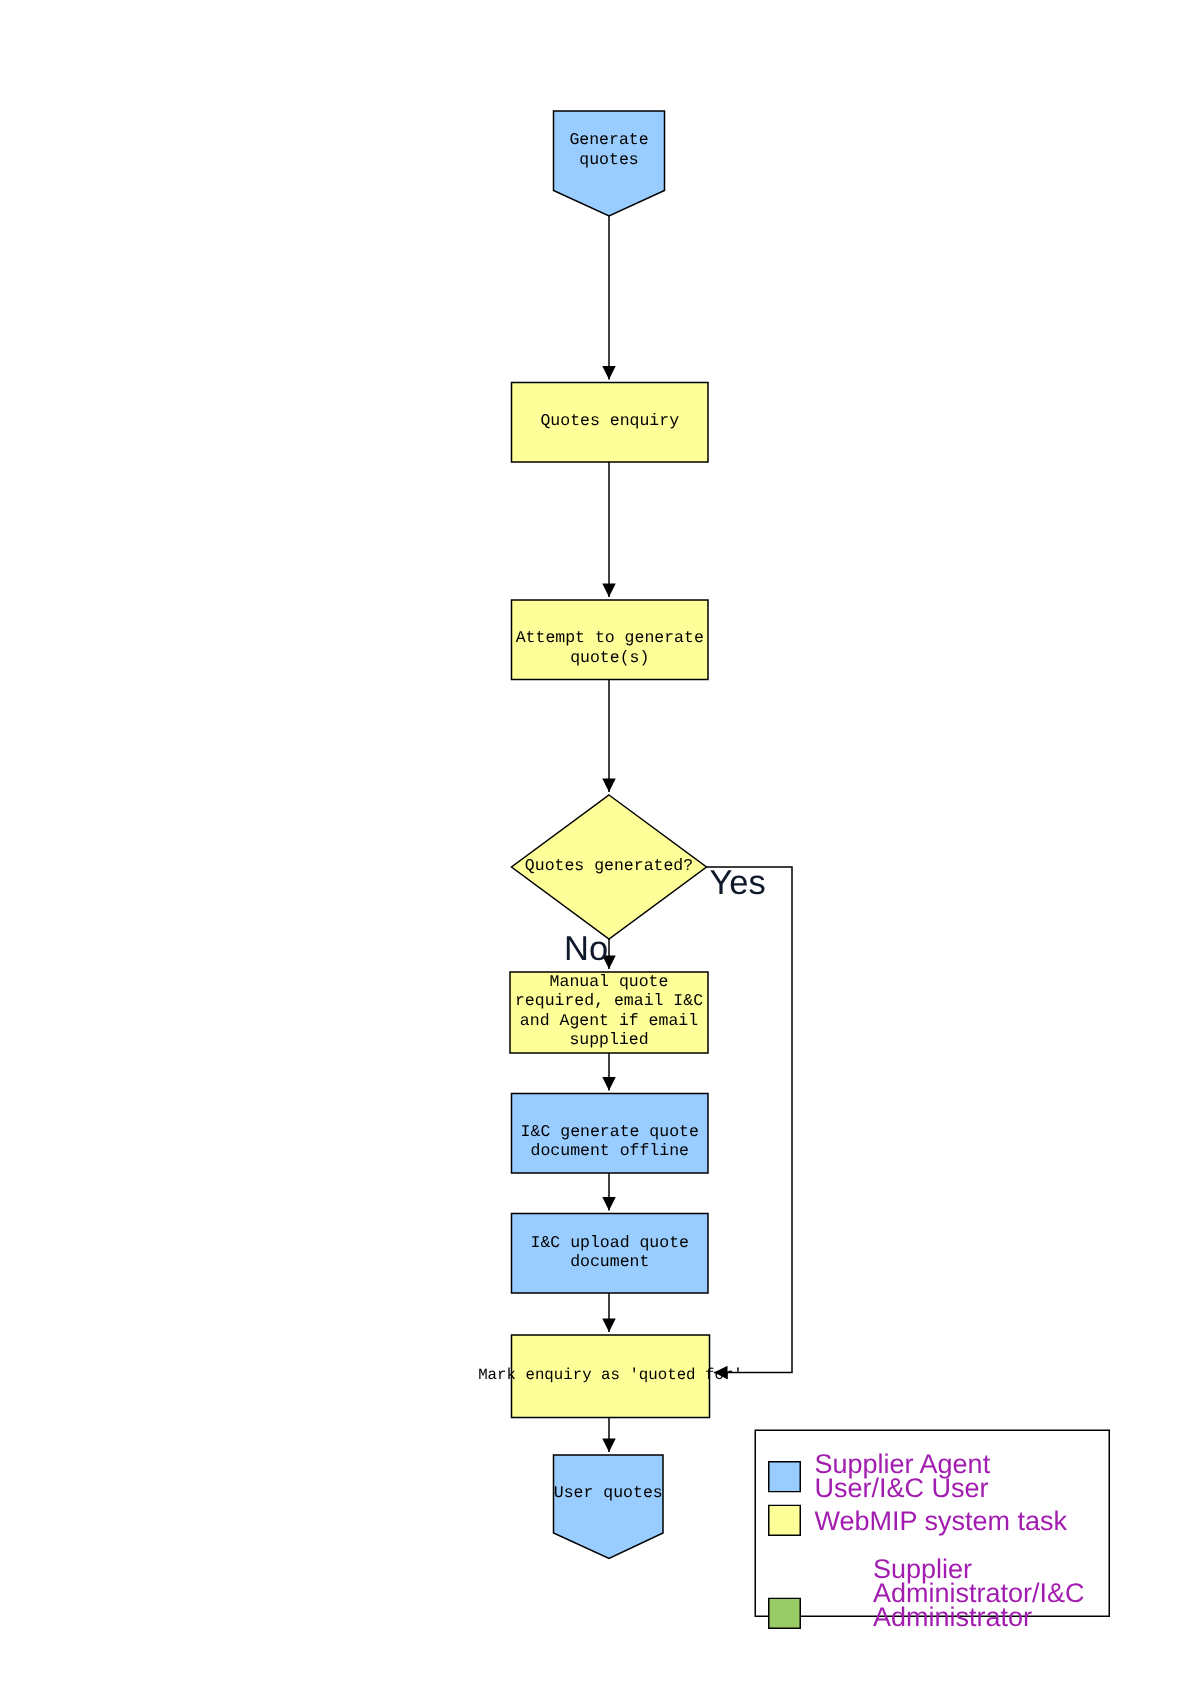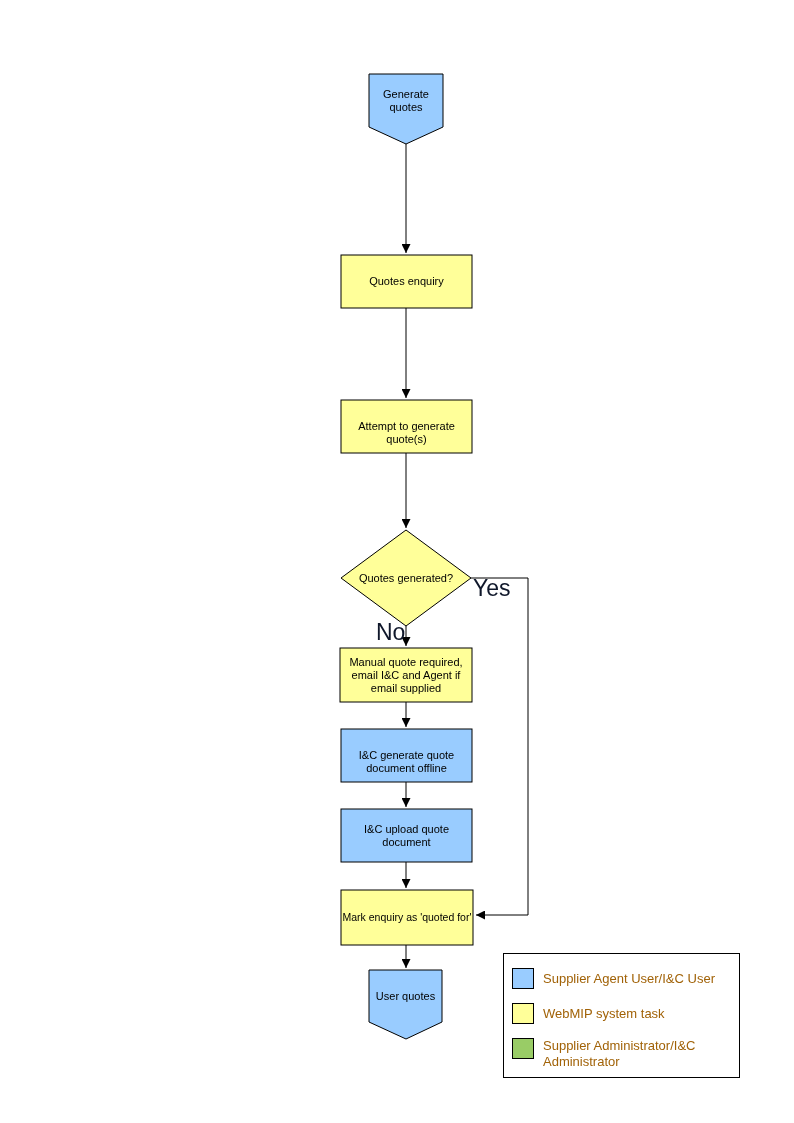--- a/index.html
+++ b/index.html
@@ -22,20 +22,21 @@
   }
   .node-label {
     position: absolute;
     display: flex;
     align-items: center;
     justify-content: center;
     text-align: center;
     font-size: 11px;
     line-height: 13px;
     color: #000000;
+    font-family: Liberation Mono, monospace;
   }
   .node-label.small {
     font-size: 10.5px;
     line-height: 12.5px;
   }
   .node-label.nowrap {
     white-space: nowrap;
   }
   .edge-label {
     position: absolute;
@@ -54,31 +55,32 @@
     border: 1px solid #000000;
     box-sizing: border-box;
   }
   .legend-row {
     position: absolute;
     left: 8px;
     display: flex;
     align-items: center;
   }
   .legend-row.top-align {
-    align-items: flex-start;
+    align-items: flex-end;
+    gap: 39px;
   }
   .legend-swatch {
     flex: 0 0 auto;
     display: block;
   }
   .legend-text {
     margin-left: 9px;
-    font-size: 13px;
+    font-size: 18px;
     line-height: 16px;
-    color: #a16207;
+    color: #a21caf;
     width: 192px;
   }
 </style>
 </head>
 <body>
 
 <div class="page">
 
   <svg class="chart-svg" width="794" height="1123" viewBox="0 0 794 1123">
     <defs>

